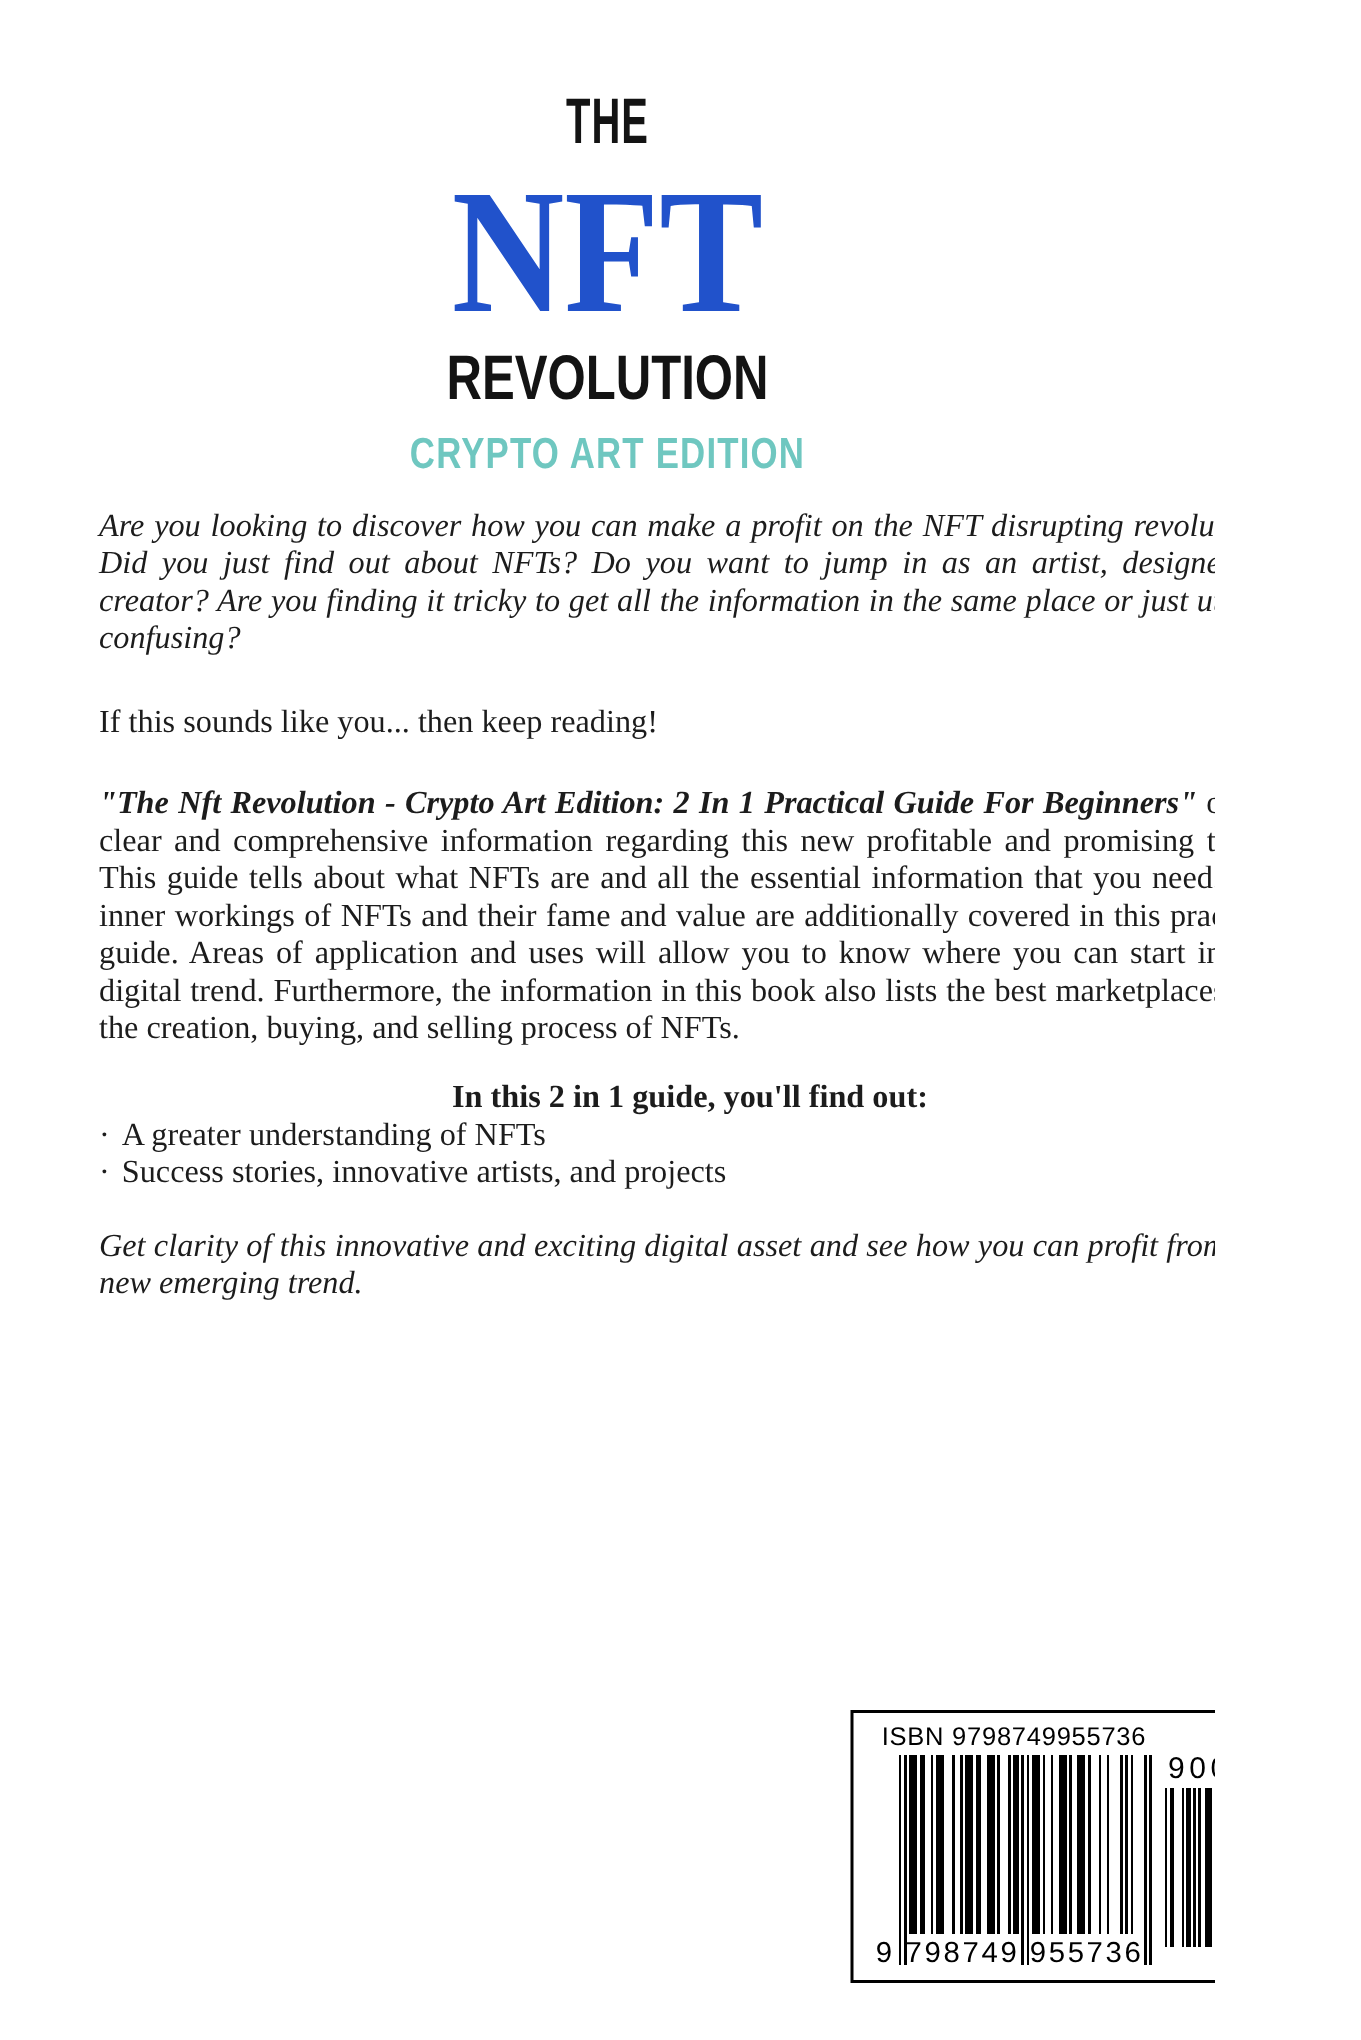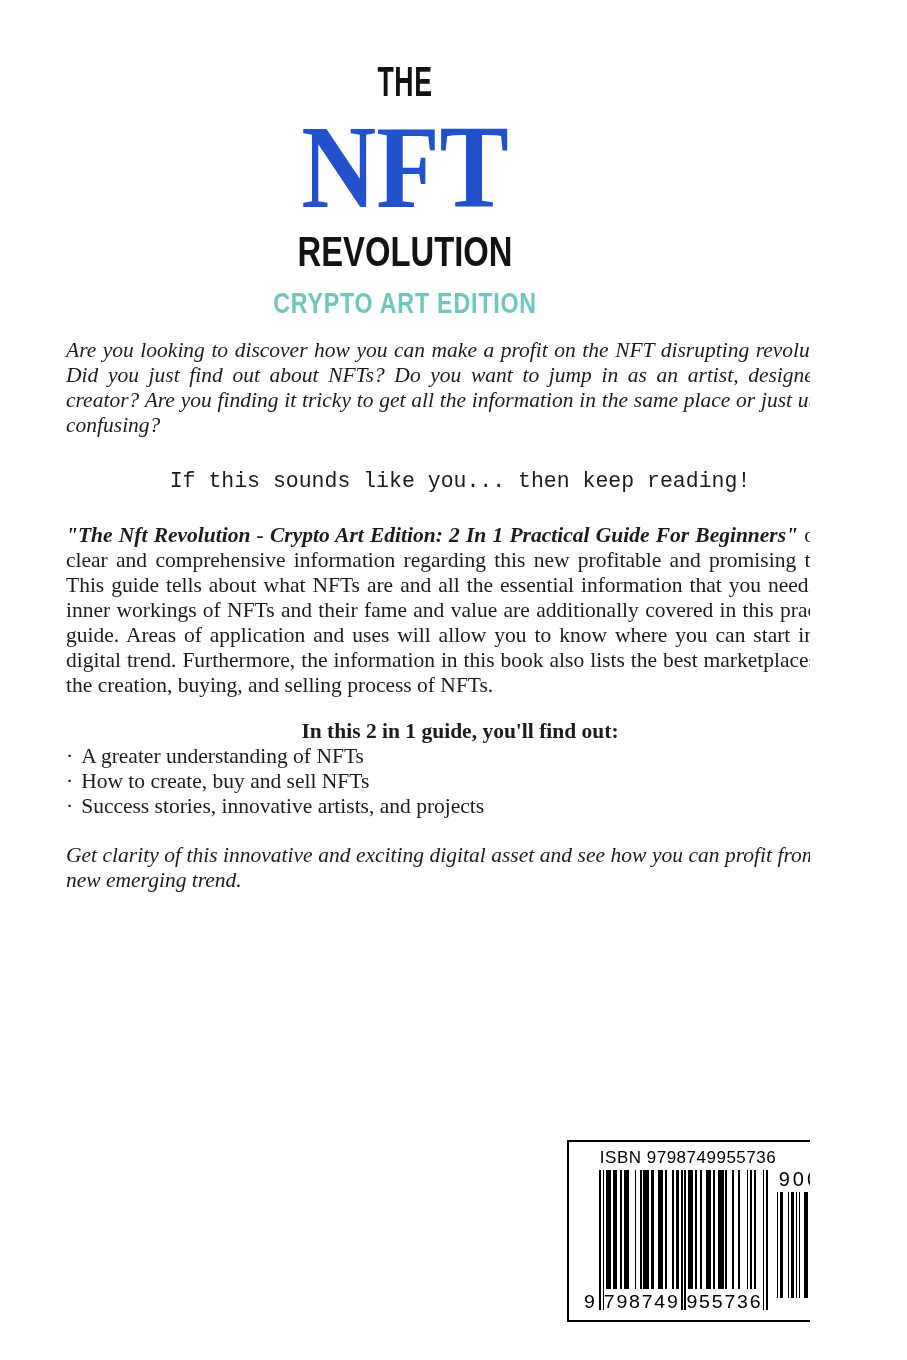--- a/index.html
+++ b/index.html
@@ -14,35 +14,35 @@
   .t-rev{font-family:"Liberation Sans",sans-serif;font-weight:700;font-size:42px;line-height:1;
          transform:scaleX(.78);margin-top:4px;color:#131313;}
   .t-ed{font-family:"Liberation Sans",sans-serif;font-weight:700;font-size:29px;line-height:1;
         transform:scaleX(.80);margin-top:16px;letter-spacing:1px;}
 
   
   .content{position:absolute;left:66px;top:338px;width:788px;
            font-family:"Liberation Serif",serif;font-size:21.5px;line-height:25px;
            color:#1c1c1c;text-align:justify;}
   .intro{font-weight:400;font-style:italic;margin:0 0 31px 0;}
-  .hook{margin:0 0 29px 0;text-align:center;font-family:Liberation Mono, monospace;}
+  .hook{margin:0 0 29px 0;text-align:left;}
   .desc{margin:0 0 21px 0;}
   .quote{font-weight:700;font-style:italic;}
   .list{margin:0 0 24px 0;text-align:left;}
   .list-header{font-weight:700;margin:0;text-align:center;}
   .feature-line{margin:0;}
   .dot{display:inline-block;margin-right:8px;}
   .list-footer{font-weight:700;margin:0;}
   .closing{font-style:italic;margin:0;}
 
   
   .barcode-box{position:absolute;left:567px;top:1140px;width:305px;height:182px;
                border:2px solid #000;box-sizing:border-box;background:#fff;
                font-family:"Liberation Sans",sans-serif;color:#000;}
-  .isbn-label{position:absolute;top:6px;left:24px;width:190px;text-align:center;
+  .isbn-label{position:absolute;top:6px;left:12px;width:190px;text-align:center;
               font-size:17px;letter-spacing:.5px;white-space:nowrap;}
   .bc-main{position:absolute;left:14px;top:28px;width:185px;height:140px;}
   .bc-main g, .bc-addon g{shape-rendering:crispEdges;fill:#000;}
   .bcd{font-family:"Liberation Sans",sans-serif;font-size:11px;fill:#000;}
   .addon-label{position:absolute;top:26px;left:204px;width:82px;text-align:center;
                font-size:20px;letter-spacing:3px;}
   .bc-addon{position:absolute;left:206px;top:50px;width:76px;height:106px;}
 </style>
 </head>
 <body>
@@ -59,21 +59,20 @@
   <main class="content">
     <p class="intro">Are you looking to discover how you can make a profit on the NFT disrupting revolution? Did you just find out about NFTs? Do you want to jump in as an artist, designer, or creator? Are you finding it tricky to get all the information in the same place or just utterly confusing?</p>
 
     <p class="hook">If this sounds like you... then keep reading!</p>
 
     <p class="desc"><span class="quote">"The Nft Revolution - Crypto Art Edition: 2 In 1 Practical Guide For Beginners"</span><span> offers clear and comprehensive information regarding this new profitable and promising trend. This guide tells about what NFTs are and all the essential information that you need. The inner workings of NFTs and their fame and value are additionally covered in this practical guide. Areas of application and uses will allow you to know where you can start in this digital trend. Furthermore, the information in this book also lists the best marketplaces and the creation, buying, and selling process of NFTs.</span></p>
 
     <div class="list">
       <p class="list-header">In this 2 in 1 guide, you'll find out:</p>
       <p class="feature-line"><span class="dot">·</span><span>A greater understanding of NFTs</span></p>
-      <p class="feature-line"><span class="dot">·</span><span>How to create, buy and sell NFTs</span></p>
       <p class="feature-line"><span class="dot">·</span><span>Success stories, innovative artists, and projects</span></p>
     </div>
 
     <p class="closing">Get clarity of this innovative and exciting digital asset and see how you can profit from this new emerging trend.</p>
   </main>
 
   <div class="barcode-box">
     <div class="isbn-label">ISBN 9798749955736</div>
 
     <svg class="bc-main" viewBox="-9 0 104 80" preserveAspectRatio="none" xmlns="http://www.w3.org/2000/svg">

